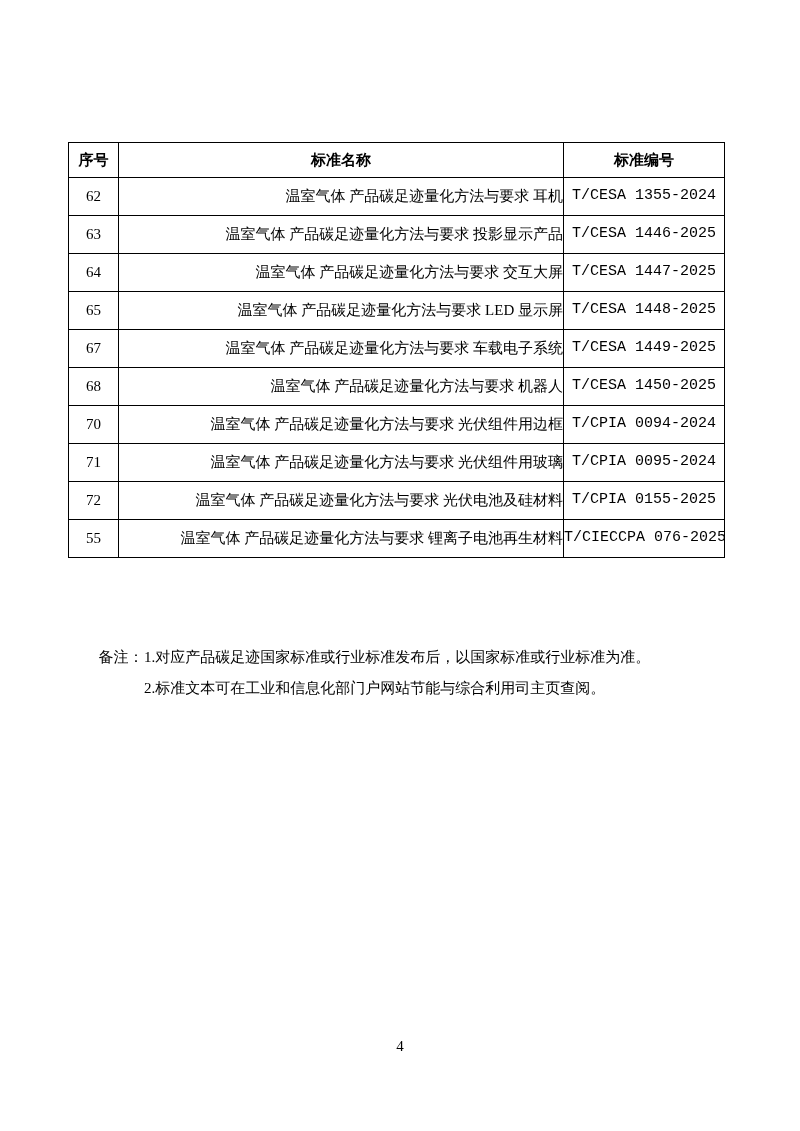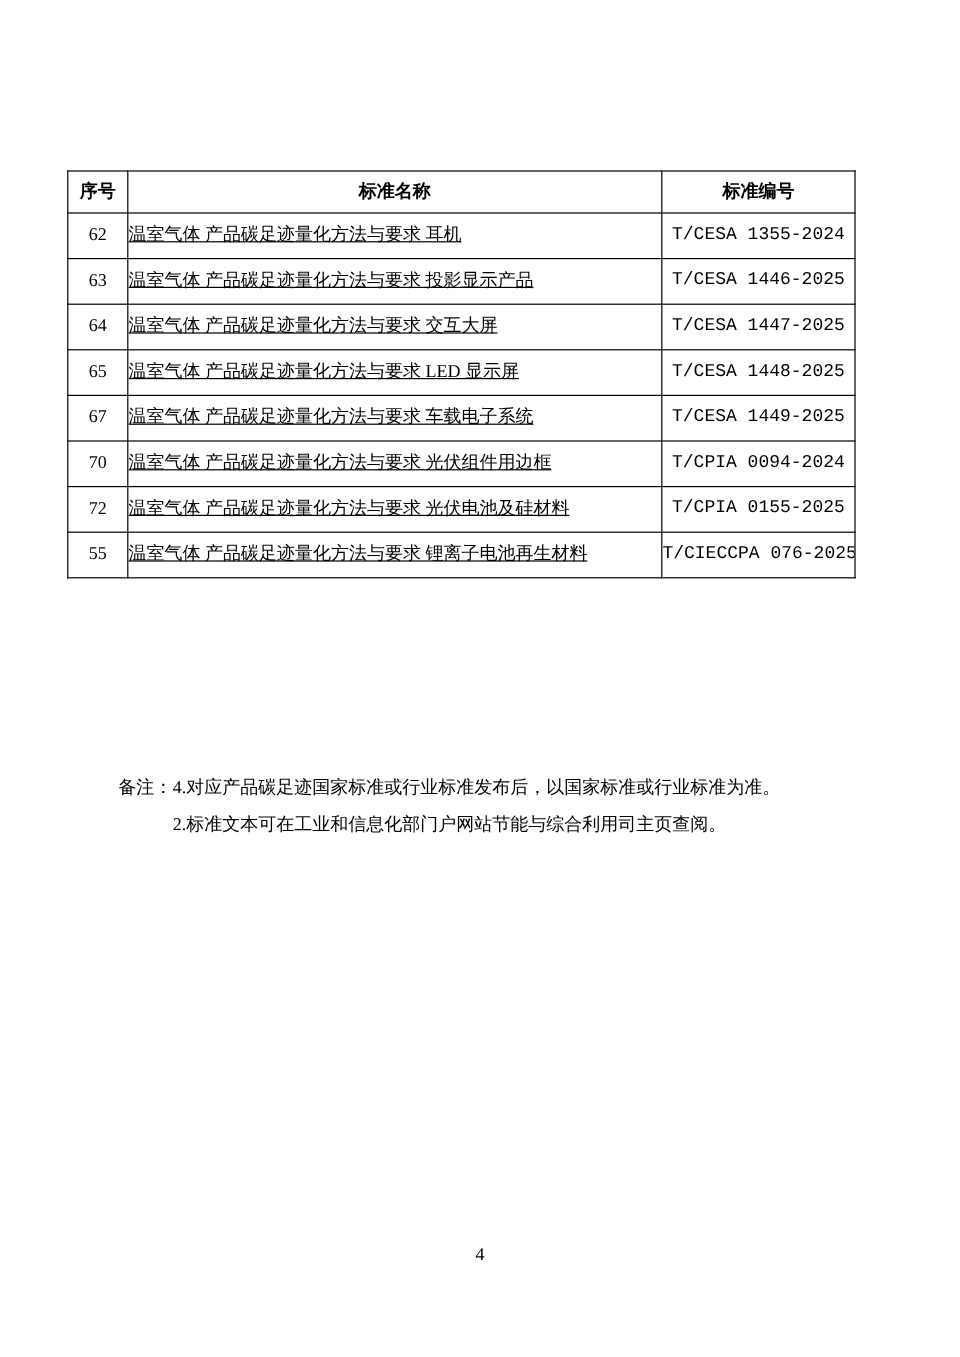--- a/index.html
+++ b/index.html
@@ -11,21 +11,21 @@
     position: relative;
     width: 800px;
     height: 1131px;
     background: #ffffff;
     color: #000000;
     font-family: "Liberation Serif", "DejaVu Serif", serif;
     overflow: hidden;
   }
   table.std-table {
     position: absolute;
-    left: 56px;
+    left: 68px;
     top: 142px;
     width: 656px;
     border-collapse: collapse;
     table-layout: fixed;
     font-size: 15px;
   }
   table.std-table th,
   table.std-table td {
     border: 1px solid #000000;
     vertical-align: middle;
@@ -41,24 +41,23 @@
     font-weight: bold;
     font-size: 15px;
   }
   table.std-table td {
     height: 37px;
   }
   td.col-no {
     text-align: center;
   }
   td.col-name {
-    text-align: left;
+    text-align: right;
     padding-left: 9px;
     padding-right: 4px;
-    text-decoration: underline;
   }
   td.col-code {
     text-align: center;
     font-family: Liberation Mono, monospace;
   }
   .notes {
     position: absolute;
     left: 98px;
     top: 647px;
     width: 640px;
@@ -126,41 +125,51 @@
           <td class="col-no">65</td>
           <td class="col-name">温室气体 产品碳足迹量化方法与要求 LED 显示屏</td>
           <td class="col-code">T/CESA 1448-2025</td>
         </tr>
         <tr>
           <td class="col-no">67</td>
           <td class="col-name">温室气体 产品碳足迹量化方法与要求 车载电子系统</td>
           <td class="col-code">T/CESA 1449-2025</td>
         </tr>
         <tr>
+          <td class="col-no">68</td>
+          <td class="col-name">温室气体 产品碳足迹量化方法与要求 机器人</td>
+          <td class="col-code">T/CESA 1450-2025</td>
+        </tr>
+        <tr>
           <td class="col-no">70</td>
           <td class="col-name">温室气体 产品碳足迹量化方法与要求 光伏组件用边框</td>
           <td class="col-code">T/CPIA 0094-2024</td>
+        </tr>
+        <tr>
+          <td class="col-no">71</td>
+          <td class="col-name">温室气体 产品碳足迹量化方法与要求 光伏组件用玻璃</td>
+          <td class="col-code">T/CPIA 0095-2024</td>
         </tr>
         <tr>
           <td class="col-no">72</td>
           <td class="col-name">温室气体 产品碳足迹量化方法与要求 光伏电池及硅材料</td>
           <td class="col-code">T/CPIA 0155-2025</td>
         </tr>
         <tr>
           <td class="col-no">55</td>
           <td class="col-name">温室气体 产品碳足迹量化方法与要求 锂离子电池再生材料</td>
           <td class="col-code">T/CIECCPA 076-2025</td>
         </tr>
       </tbody>
   </table>
 
   <div class="notes">
     <div class="note-line">
       <span class="note-label">备注：</span>
-      <span>4.对应产品碳足迹国家标准或行业标准发布后，以国家标准或行业标准为准。</span>
+      <span>1.对应产品碳足迹国家标准或行业标准发布后，以国家标准或行业标准为准。</span>
     </div>
     <div class="note-line">
       <span class="note-spacer"></span>
       <span>2.标准文本可在工业和信息化部门户网站节能与综合利用司主页查阅。</span>
     </div>
   </div>
 
   <div class="page-number">4</div>
 
 </div>

